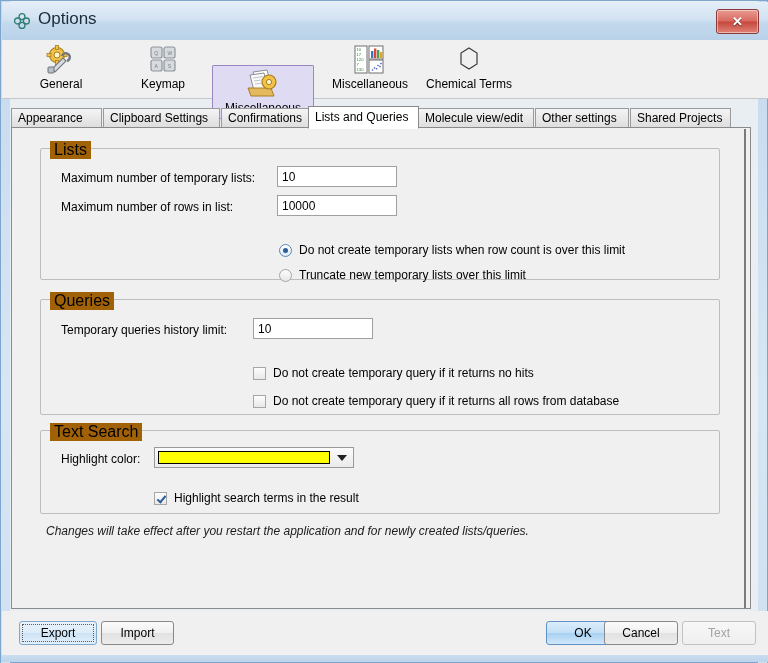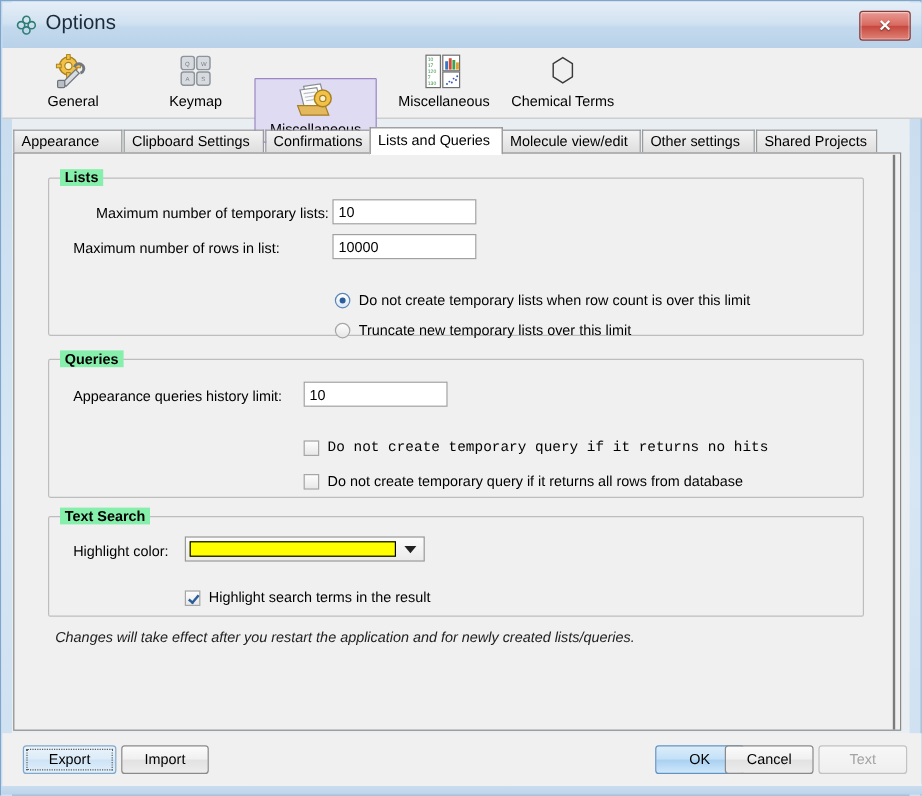--- a/index.html
+++ b/index.html
@@ -141,26 +141,25 @@
   
   .groupbox {
     position:absolute;
     box-sizing: border-box;
     border: 1px solid #bdbdbd;
     border-radius: 2px;
     background: transparent;
   }
   .gb-title {
     position:absolute; top: -8px; left: 9px;
-    background: #86efac;
+    background: #a16207;
     padding: 0 4px;
-    font-size: 12px;
+    font-size: 16px;
     color: #000;
     white-space: nowrap;
-    font-weight: bold;
   }
 
   .field-label {
     position:absolute;
     font-size: 12px;
     color: #000;
     white-space: nowrap;
   }
   .textfield {
     position:absolute;
@@ -438,44 +437,44 @@
   </div>
 
   <div id="content">
     <div class="scroll-divider"></div>
 
     <div id="inner-pane">
 
       <div class="groupbox" style="left:12px; top:12px; width:680px; height:132px;">
         <span class="gb-title">Lists</span>
 
-        <span class="field-label" style="left:20px; top:22px;margin-left:19px;">Maximum number of temporary lists:</span>
+        <span class="field-label" style="left:20px; top:22px;">Maximum number of temporary lists:</span>
         <input class="textfield" type="text" style="left: 236px; top: 17px; width: 120px;" value="10">
 
         <span class="field-label" style="left:20px; top:51px;">Maximum number of rows in list:</span>
         <input class="textfield" type="text" style="left: 236px; top: 46px; width: 120px;" value="10000">
 
         <div class="optrow" style="left:238px; top:80px;">
           <span class="radio checked"></span>
           <span class="opt-label">Do not create temporary lists when row count is over this limit</span>
         </div>
 
         <div class="optrow" style="left:238px; top:105px;">
           <span class="radio"></span>
           <span class="opt-label">Truncate new temporary lists over this limit</span>
         </div>
       </div>
 
       <div class="groupbox" style="left:12px; top:163px; width:680px; height:116px;">
         <span class="gb-title">Queries</span>
 
-        <span class="field-label" style="left:20px; top:23px;">Appearance queries history limit:</span>
+        <span class="field-label" style="left:20px; top:23px;">Temporary queries history limit:</span>
         <input class="textfield" type="text" style="left: 212px; top: 18px; width: 120px;" value="10">
 
-        <div class="optrow" style="left:212px; top:52px;font-family:Liberation Mono, monospace;">
+        <div class="optrow" style="left:212px; top:52px;">
           <span class="checkbox"></span>
           <span class="opt-label">Do not create temporary query if it returns no hits</span>
         </div>
 
         <div class="optrow" style="left:212px; top:80px;">
           <span class="checkbox"></span>
           <span class="opt-label">Do not create temporary query if it returns all rows from database</span>
         </div>
       </div>
 

